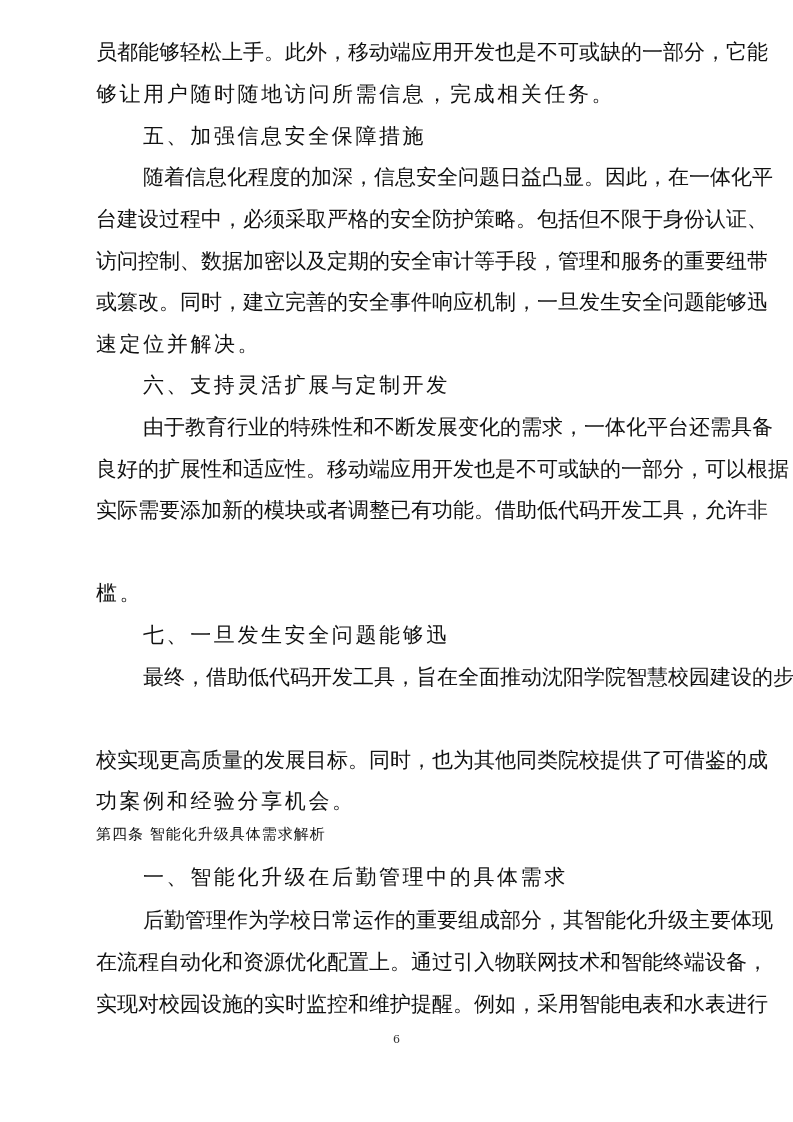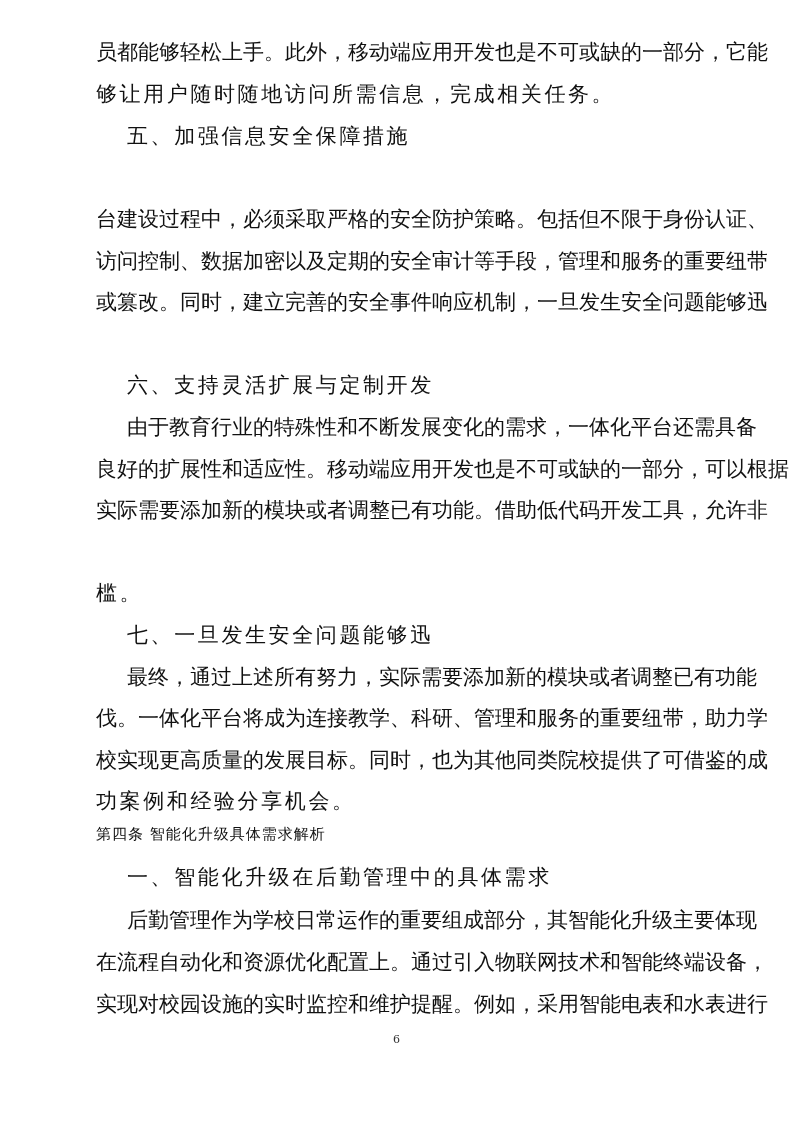--- a/index.html
+++ b/index.html
@@ -2,44 +2,45 @@
 <html><head>
 <meta charset="utf-8">
 <style>
   html, body { margin: 0; padding: 0; background: #ffffff; }
   body { width: 793px; height: 1122px; position: relative; overflow: hidden;
          font-family: "DejaVu Serif", "Liberation Serif", serif; color: #111; }
   .page { position: absolute; left: 0; top: 0; width: 629px; height: 1122px; }
   .line { position: absolute; left: 96px; width: 600px; height: 30px; line-height: 30px;
           font-size: 21px; white-space: nowrap; letter-spacing: 2.6px; }
   .line.justify { text-align: justify; text-align-last: justify; letter-spacing: 0; }
-  .indent { left: 127px; width: 553px; }
+  .indent { left: 143px; width: 553px; }
   .article-heading { position: absolute; left: 96px; height: 30px; line-height: 30px;
           font-size: 15px; white-space: nowrap; font-family: "DejaVu Sans", "Liberation Sans", sans-serif; letter-spacing: 1px; }
   .page-number { position: absolute; left: 0; width: 793px; top: 1033px; text-align: center;
           font-size: 11px; color: #333; }
 </style>
 </head>
 <body>
 
 <div class="page">
   <div class="line justify" style="top:37px">员都能够轻松上手。此外，移动端应用开发也是不可或缺的一部分，它能</div>
   <div class="line" style="top:79px">够让用户随时随地访问所需信息，完成相关任务。</div>
   <div class="line indent" style="top:121px">五、加强信息安全保障措施</div>
+  <div class="line indent justify" style="top:162px">随着信息化程度的加深，信息安全问题日益凸显。因此，在一体化平</div>
   <div class="line justify" style="top:204px">台建设过程中，必须采取严格的安全防护策略。包括但不限于身份认证、</div>
   <div class="line justify" style="top:246px">访问控制、数据加密以及定期的安全审计等手段，管理和服务的重要纽带</div>
   <div class="line justify" style="top:287px">或篡改。同时，建立完善的安全事件响应机制，一旦发生安全问题能够迅</div>
+  <div class="line" style="top:329px">速定位并解决。</div>
   <div class="line indent" style="top:370px">六、支持灵活扩展与定制开发</div>
   <div class="line indent justify" style="top:412px">由于教育行业的特殊性和不断发展变化的需求，一体化平台还需具备</div>
   <div class="line justify" style="top:454px">良好的扩展性和适应性。移动端应用开发也是不可或缺的一部分，可以根据</div>
   <div class="line justify" style="top:495px">实际需要添加新的模块或者调整已有功能。借助低代码开发工具，允许非</div>
   <div class="line" style="top:578px">槛。</div>
   <div class="line indent" style="top:620px">七、一旦发生安全问题能够迅</div>
-  <div class="line indent justify" style="top:662px">最终，通过上述所有努力，实际需要添加新的模块或者调整已有功能</div>
-  <div class="line justify" style="top:703px">伐。一体化平台将成为连接教学、科研、管理和服务的重要纽带，助力学</div>
+  <div class="line indent justify" style="top:662px">最终，借助低代码开发工具，旨在全面推动沈阳学院智慧校园建设的步</div>
   <div class="line justify" style="top:745px">校实现更高质量的发展目标。同时，也为其他同类院校提供了可借鉴的成</div>
   <div class="line" style="top:786px">功案例和经验分享机会。</div>
   <div class="article-heading" style="top:819px">第四条 智能化升级具体需求解析</div>
   <div class="line indent justify" style="top:905px">后勤管理作为学校日常运作的重要组成部分，其智能化升级主要体现</div>
   <div class="line indent" style="top:862px">一、智能化升级在后勤管理中的具体需求</div>
   <div class="line justify" style="top:947px">在流程自动化和资源优化配置上。通过引入物联网技术和智能终端设备，</div>
   <div class="line justify" style="top:989px">实现对校园设施的实时监控和维护提醒。例如，采用智能电表和水表进行</div>
 
   <div class="page-number">6</div>
 </div>

